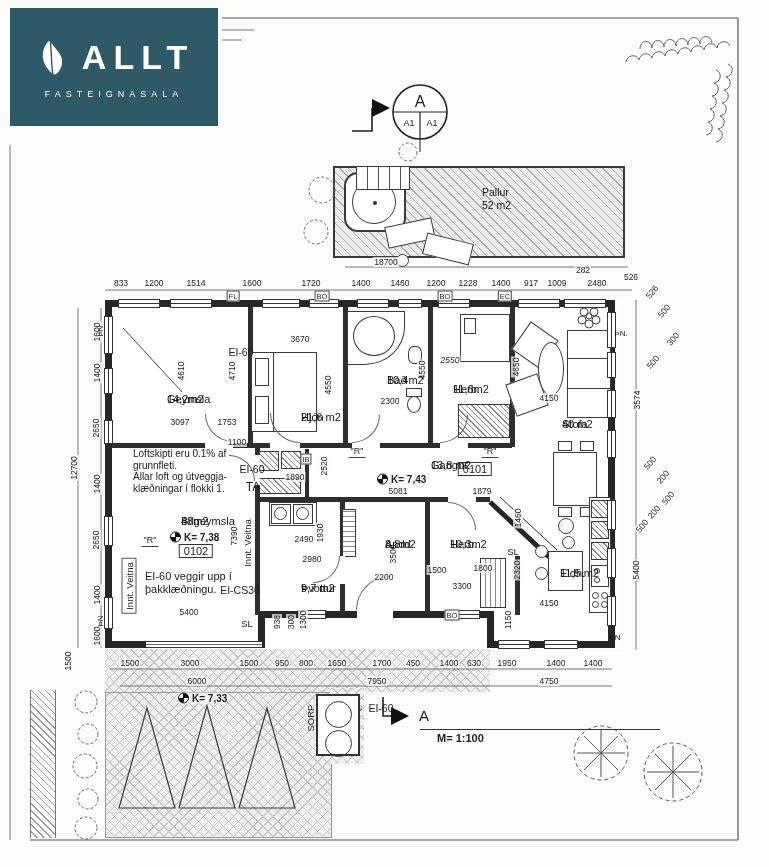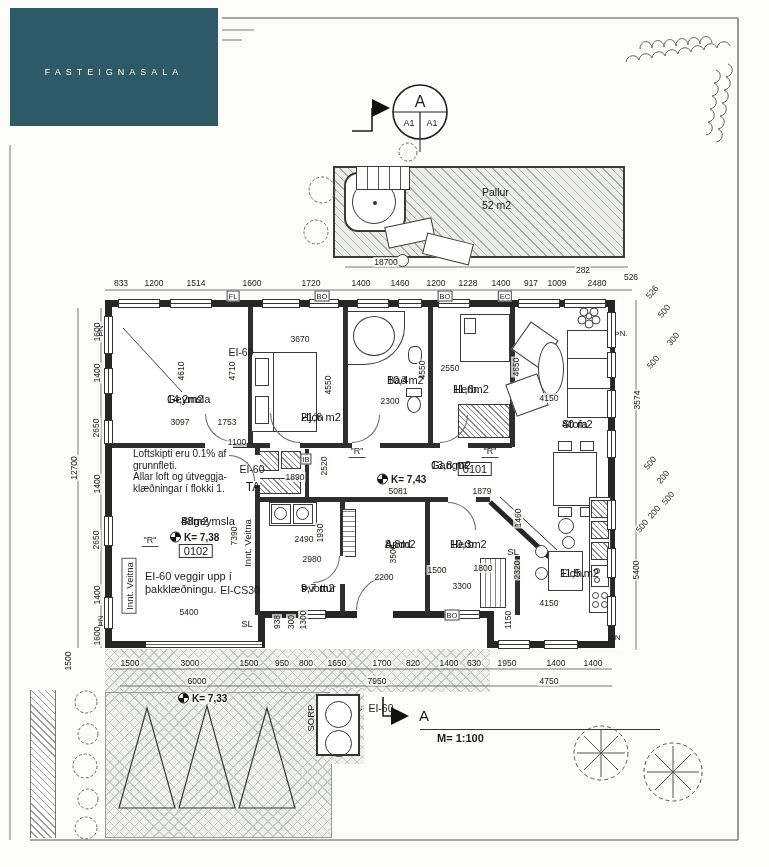--- a/index.html
+++ b/index.html
@@ -164,20 +164,26 @@
       <circle cx="584" cy="312" r="4"></circle>
         <circle cx="594" cy="312" r="4"></circle>
         <circle cx="582" cy="320" r="4"></circle>
       <circle cx="596" cy="320" r="4"></circle>
         <circle cx="589" cy="324" r="4"></circle>
         <circle cx="589" cy="316" r="3"></circle>
     </g>
   </svg>
 
   <div class="logo">
+    <div class="logo-row">
+      <svg width="40" height="44" viewBox="0 0 40 44">
+        <path d="M19,40 C6,30 4,14 16,4 C20,14 32,18 28,32 C26,38 22,41 19,40 Z M19,40 C17,30 18,18 16,4" fill="#fff" stroke="#2e5a68" stroke-width="1.4"></path>
+      </svg>
+      <span class="logo-name">ALLT</span>
+    </div>
     <span class="logo-sub">FASTEIGNASALA</span>
   </div>
 
   <span class="secA">A</span>
   <span class="secA1L">A1</span>
   <span class="secA1R">A1</span>
 
   <div class="deck">
     <div class="furn" style="left:9px;top:4px;width:62px;height:60px;border-width:2px;border-radius:14px;"></div>
     <div class="furn circ" style="left:17px;top:12px;width:44px;height:44px;"></div>
@@ -375,21 +381,21 @@
       <span class="dim" style="left: 642px; top: 526px; transform: translate(-50%, -50%) rotate(-50deg);">500</span>
       <span class="dim" style="left: 636px; top: 570px; transform: translate(-50%, -50%) rotate(-90deg);">5400</span>
       <span class="dim" style="left: 180px; top: 422px; transform: translate(-50%, -50%);">3097</span>
       <span class="dim" style="left: 227px; top: 422px; transform: translate(-50%, -50%);">1753</span>
       <span class="dim" style="left: 181px; top: 371px; transform: translate(-50%, -50%) rotate(-90deg);">4610</span>
       <span class="dim" style="left: 232px; top: 371px; transform: translate(-50%, -50%) rotate(-90deg);">4710</span>
       <span class="dim" style="left: 237px; top: 442px; transform: translate(-50%, -50%);">1100</span>
       <span class="dim" style="left: 300px; top: 339px; transform: translate(-50%, -50%);">3670</span>
       <span class="dim" style="left: 328px; top: 385px; transform: translate(-50%, -50%) rotate(-90deg);">4550</span>
       <span class="dim" style="left: 390px; top: 401px; transform: translate(-50%, -50%);">2300</span>
-      <span class="dim" style="left: 450px; top: 368px; transform: translate(-50%, -50%);">2550</span>
+      <span class="dim" style="left: 450px; top: 360px; transform: translate(-50%, -50%); font-style: italic;">2550</span>
       <span class="dim" style="left: 422px; top: 370px; transform: translate(-50%, -50%) rotate(-90deg);">4550</span>
       <span class="dim" style="left: 549px; top: 398px; transform: translate(-50%, -50%);">4150</span>
       <span class="dim" style="left: 516px; top: 367px; transform: translate(-50%, -50%) rotate(-90deg);">4650</span>
       <span class="dim" style="left: 295px; top: 477px; transform: translate(-50%, -50%);">1890</span>
       <span class="dim" style="left: 324px; top: 466px; transform: translate(-50%, -50%) rotate(-90deg);">2520</span>
       <span class="dim" style="left: 398px; top: 491px; transform: translate(-50%, -50%);">5081</span>
       <span class="dim" style="left: 482px; top: 491px; transform: translate(-50%, -50%);">1879</span>
       <span class="dim" style="left: 234px; top: 536px; transform: translate(-50%, -50%) rotate(-90deg);">7390</span>
       <span class="dim" style="left: 189px; top: 612px; transform: translate(-50%, -50%);">5400</span>
       <span class="dim" style="left: 304px; top: 539px; transform: translate(-50%, -50%);">2490</span>
@@ -407,21 +413,21 @@
       <span class="dim" style="left: 517px; top: 570px; transform: translate(-50%, -50%) rotate(-90deg);">2320</span>
       <span class="dim" style="left: 508px; top: 620px; transform: translate(-50%, -50%) rotate(-90deg);">1150</span>
       <span class="dim" style="left: 549px; top: 603px; transform: translate(-50%, -50%);">4150</span>
       <span class="dim" style="left: 130px; top: 663px; transform: translate(-50%, -50%);">1500</span>
       <span class="dim" style="left: 190px; top: 663px; transform: translate(-50%, -50%);">3000</span>
       <span class="dim" style="left: 249px; top: 663px; transform: translate(-50%, -50%);">1500</span>
       <span class="dim" style="left: 282px; top: 663px; transform: translate(-50%, -50%);">950</span>
       <span class="dim" style="left: 306px; top: 663px; transform: translate(-50%, -50%);">800</span>
       <span class="dim" style="left: 337px; top: 663px; transform: translate(-50%, -50%);">1650</span>
       <span class="dim" style="left: 382px; top: 663px; transform: translate(-50%, -50%);">1700</span>
-      <span class="dim" style="left: 413px; top: 663px; transform: translate(-50%, -50%);">820</span>
+      <span class="dim" style="left: 413px; top: 663px; transform: translate(-50%, -50%);">450</span>
       <span class="dim" style="left: 449px; top: 663px; transform: translate(-50%, -50%);">1400</span>
       <span class="dim" style="left: 474px; top: 663px; transform: translate(-50%, -50%);">630</span>
       <span class="dim" style="left: 507px; top: 663px; transform: translate(-50%, -50%);">1950</span>
       <span class="dim" style="left: 556px; top: 663px; transform: translate(-50%, -50%);">1400</span>
       <span class="dim" style="left: 593px; top: 663px; transform: translate(-50%, -50%);">1400</span>
       <span class="dim" style="left: 197px; top: 681px; transform: translate(-50%, -50%);">6000</span>
       <span class="dim" style="left: 377px; top: 681px; transform: translate(-50%, -50%);">7950</span>
       <span class="dim" style="left: 549px; top: 681px; transform: translate(-50%, -50%);">4750</span>
       <span class="tag" style="left: 233px; top: 296px; transform: translate(-50%, -50%);">FL</span>
       <span class="tag" style="left: 322px; top: 296px; transform: translate(-50%, -50%);">BO</span>

